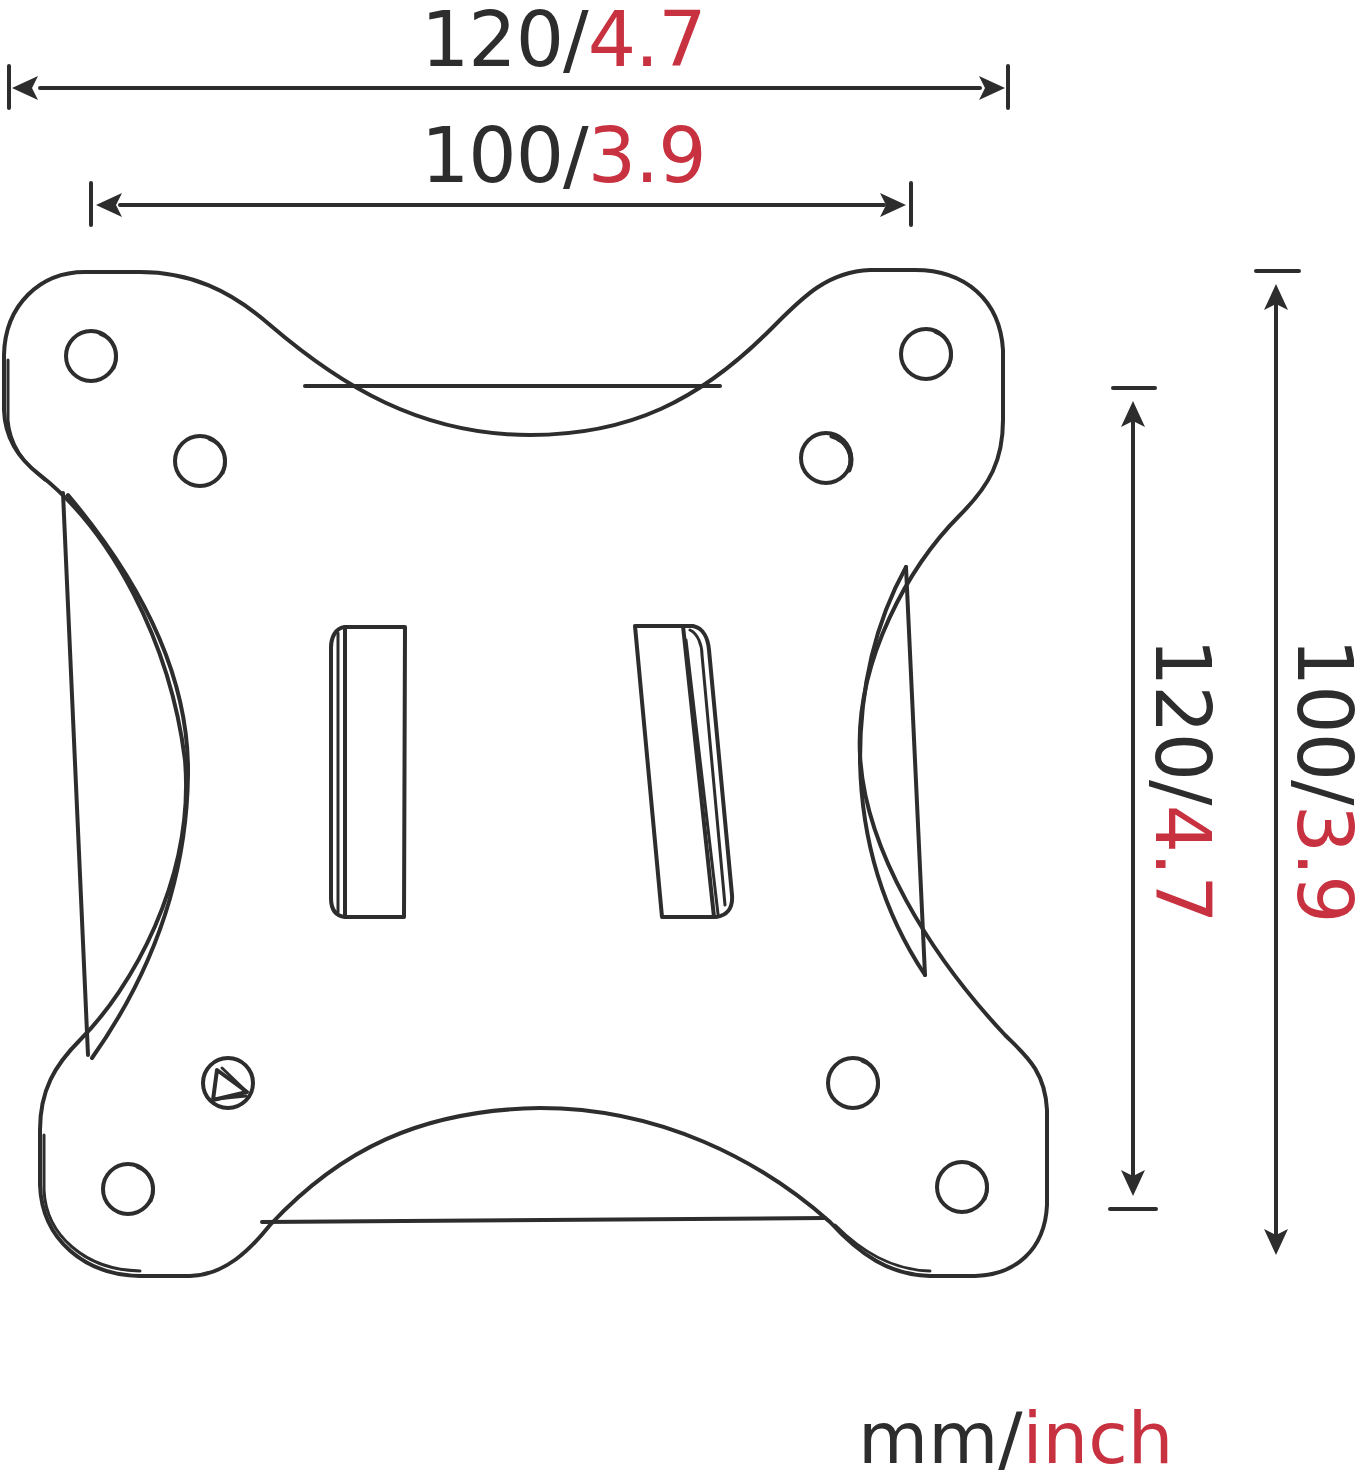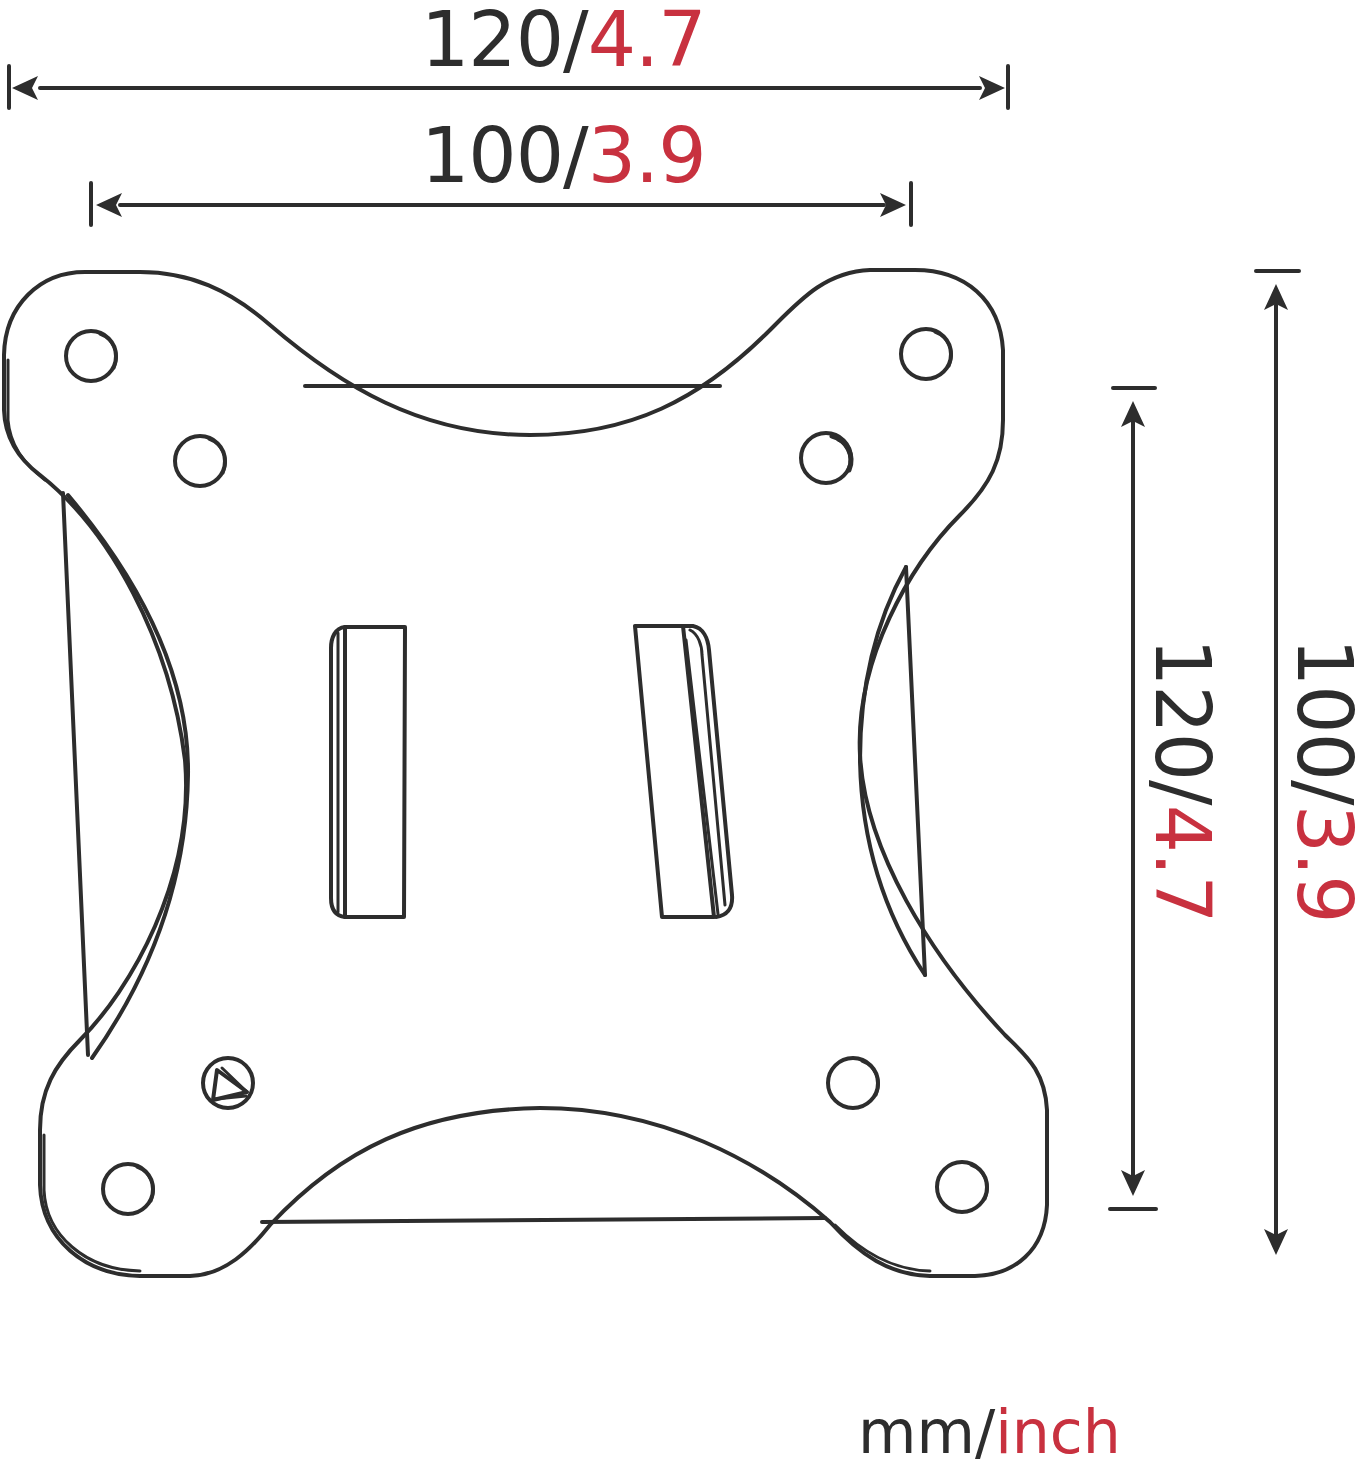--- a/index.html
+++ b/index.html
@@ -2,21 +2,21 @@
 <html><head>
 <meta charset="utf-8">
 <style>
   html, body { margin: 0; padding: 0; background: #ffffff; }
   body { width: 1368px; height: 1480px; position: relative; overflow: hidden; font-family: "DejaVu Sans", sans-serif; }
   .canvas { position: absolute; left: 0; top: 0; width: 1368px; height: 1480px; }
   .dim-label { position: absolute; font-family: "DejaVu Sans", sans-serif; font-size: 76px; line-height: 1; white-space: nowrap; letter-spacing: -1px; }
   .mm { color: #2d2d2d; }
   .inch { color: #c8313f; }
   .vertical { transform-origin: 0 0; transform: rotate(90deg); }
-  .units-label { position: absolute; font-family: "DejaVu Sans", sans-serif; font-size: 60px; line-height: 1; white-space: nowrap; }
+  .units-label { position: absolute; font-family: "DejaVu Sans", sans-serif; font-size: 72px; line-height: 1; white-space: nowrap; }
 </style>
 </head>
 <body>
 
 <div class="canvas">
   <svg width="1368" height="1480" viewBox="0 0 1368 1480" xmlns="http://www.w3.org/2000/svg">
     <defs>
       <marker id="arrowEnd" viewBox="0 0 20 20" refX="18" refY="10" markerWidth="9" markerHeight="9" orient="auto" markerUnits="userSpaceOnUse">
         <path d="M0,0 L20,10 L0,20 L5,10 Z" fill="#2d2d2d"></path>
       </marker>

